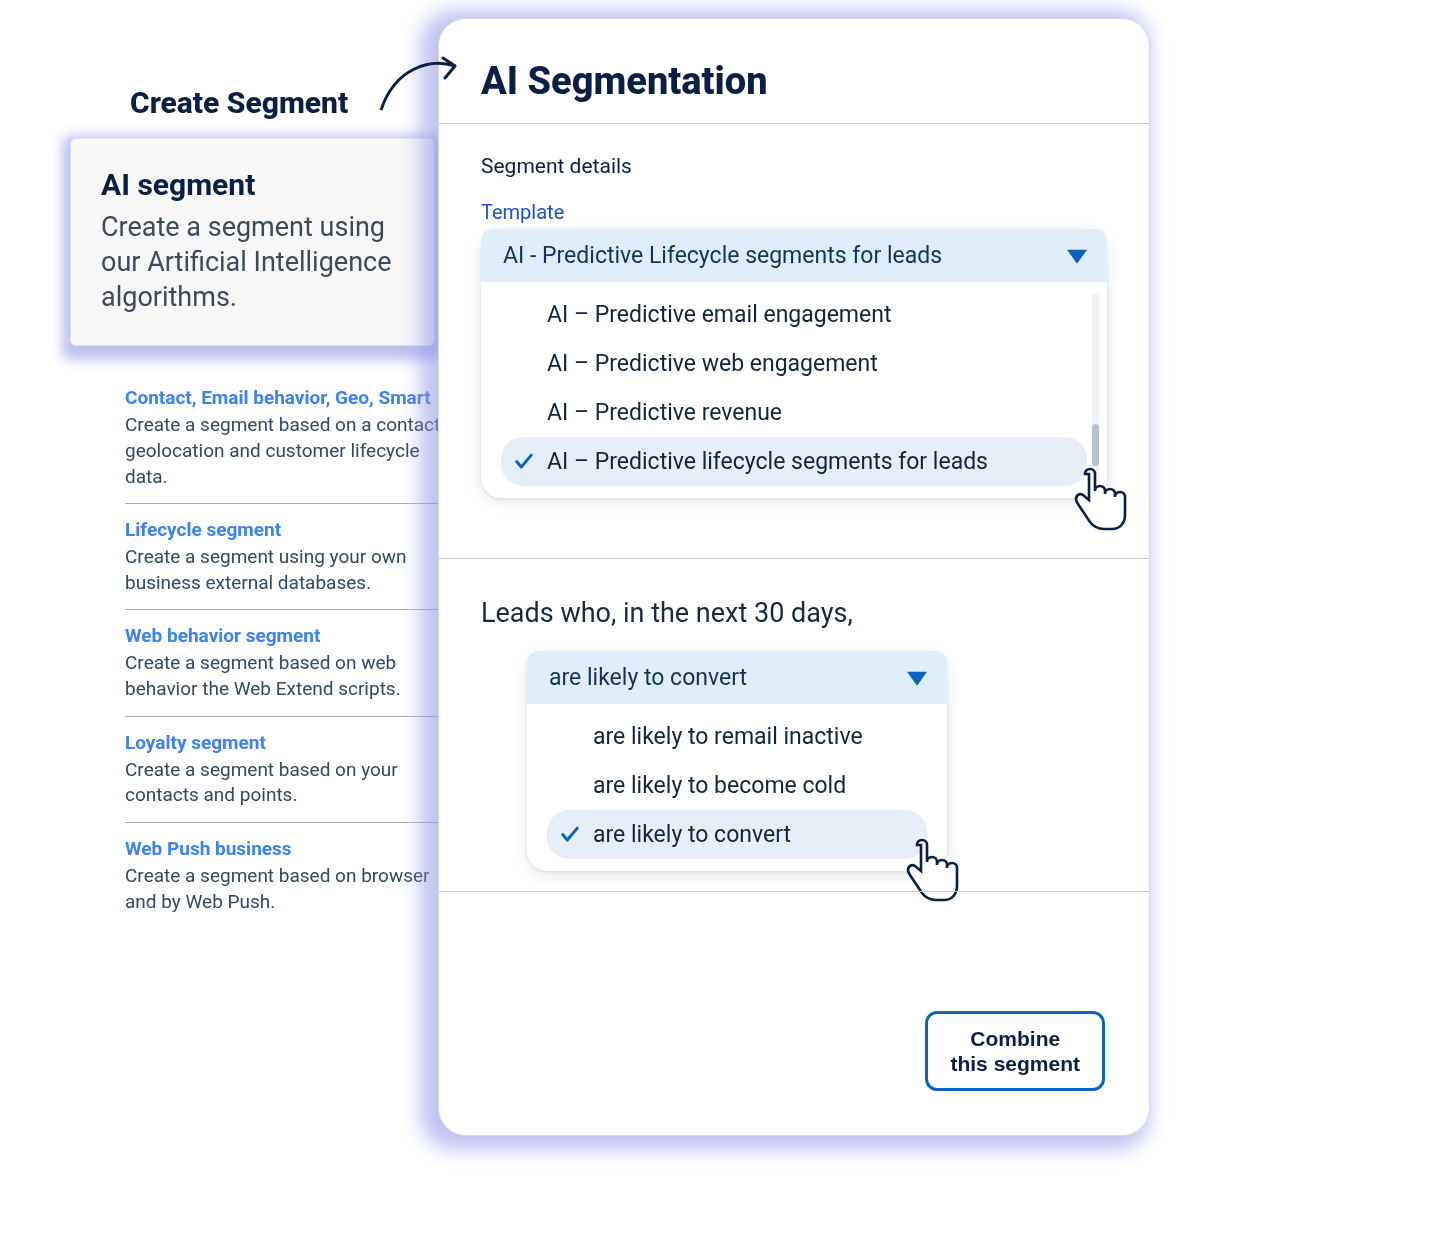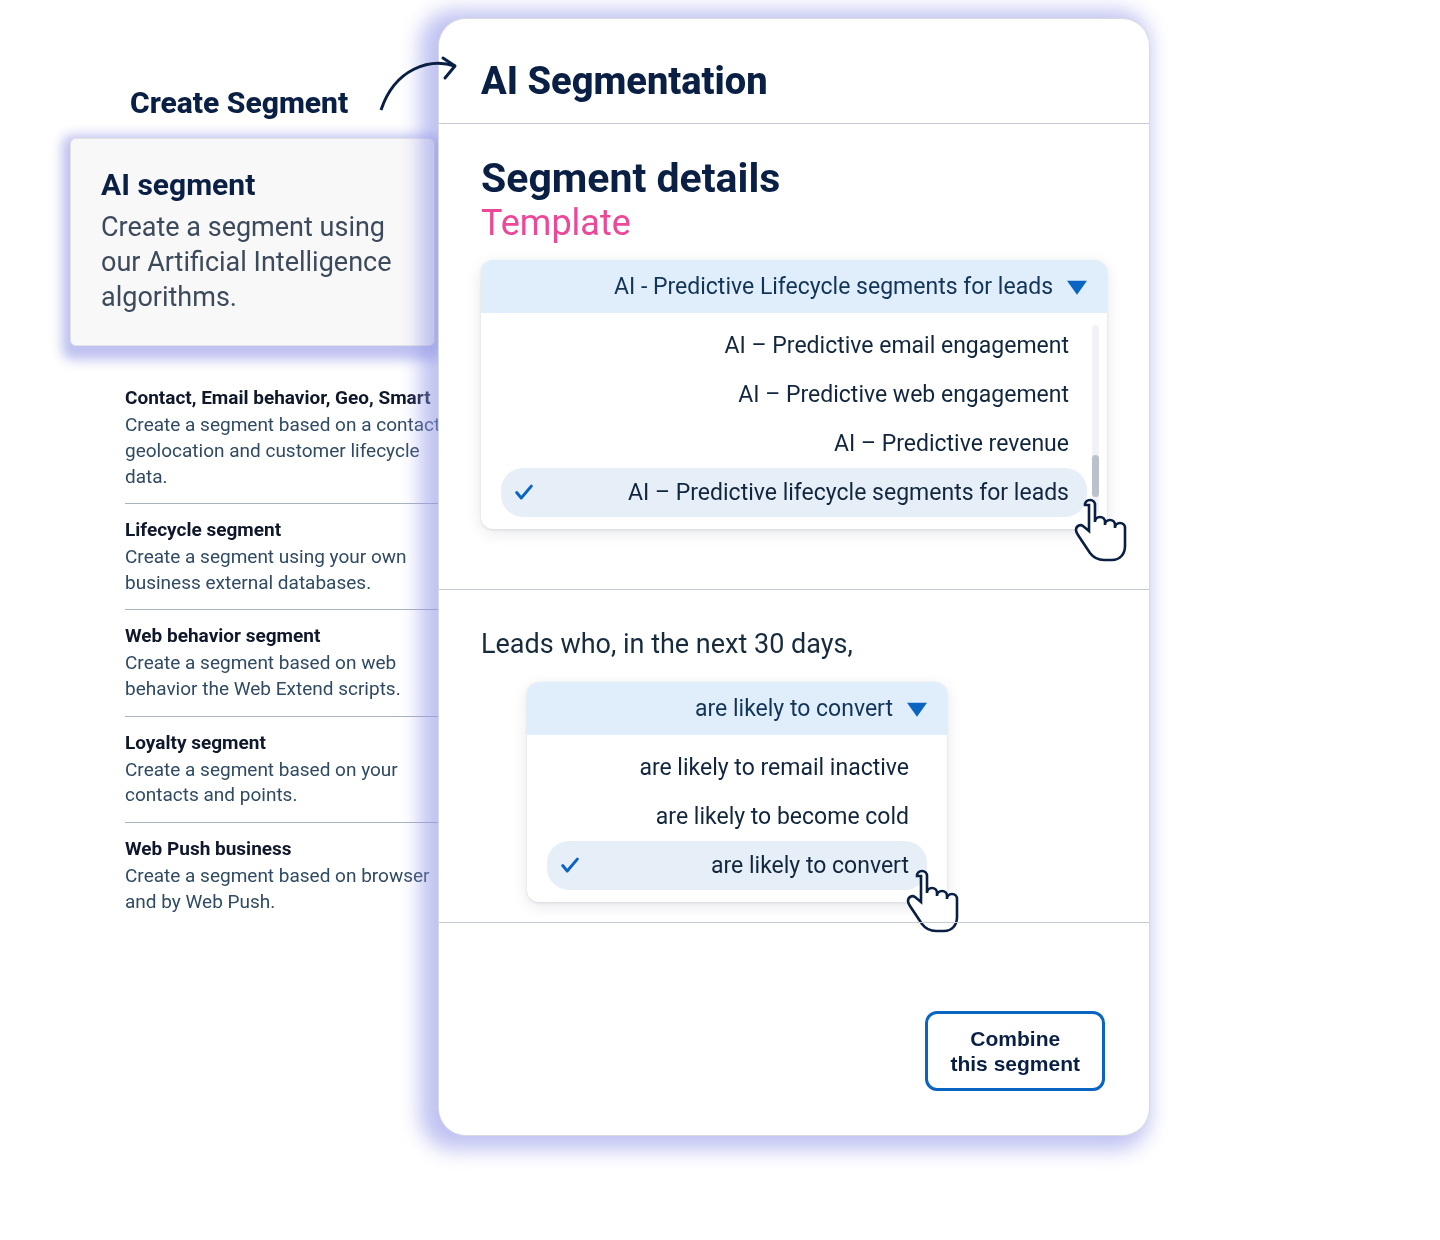--- a/index.html
+++ b/index.html
@@ -65,21 +65,21 @@
     width: 340px;
   }
   .segment-item {
     border-top: 1px solid #a9b2bd;
     padding: 14px 0 14px 0;
   }
   .segment-item:first-child { border-top: none; padding-top: 18px;}
   .segment-item h4 {
     font-size: 19px;
     font-weight: 700;
-    color: #0f172a;
+    color: #3b82f6;
     margin-bottom: 3px;
   }
   .segment-item p {
     font-size: 19px;
     color: #2f4a62;
     line-height: 1.35;
   }
 
   
   .arrow {
@@ -118,39 +118,39 @@
   }
   .right-panel h1 {
     font-size: 38px;
     font-weight: 800;
     color: #0a1f44;
     padding-bottom: 20px;
   }
   .hr { height:1px; background:#c7ccd4; margin: 0 -42px 30px -42px; position: relative; }
   .hr.section { margin: 24px -42px 0 -42px;}
   .right-panel h2 {
-    font-size: 41px;
-    font-weight: 700;
-    color: #0a1f44;
+    font-size: 21px;
+    font-weight: 400;
+    color: #0a1f44;
+    margin-bottom: 22px;
   }
   .right-panel h3.sub {
-    font-size: 36px;
+    font-size: 20px;
     font-weight: 400;
-    color: #ec4899;
-    margin-bottom: 16px;
+    color: #1d4ed8;
+    margin-bottom: 5px;
   }
 
   
   .dropdown {
     background: #fff;
-    border-radius: 12px;
+    border-radius: 20px;
     box-shadow: 0 4px 16px rgba(15,30,60,.10), 0 1px 3px rgba(15,30,60,.10);
     padding: 0 0 6px 0;
     position: relative;
-    text-align: right;
   }
   .dropdown.small { width: 420px; margin-left: 46px;}
   .dd-selected {
     background: #e0eefb;
     border-radius: 12px 12px 0 0;
     padding: 13px 54px 13px 22px;
     font-size: 23px;
     color: #123456;
     position: relative;
   }

